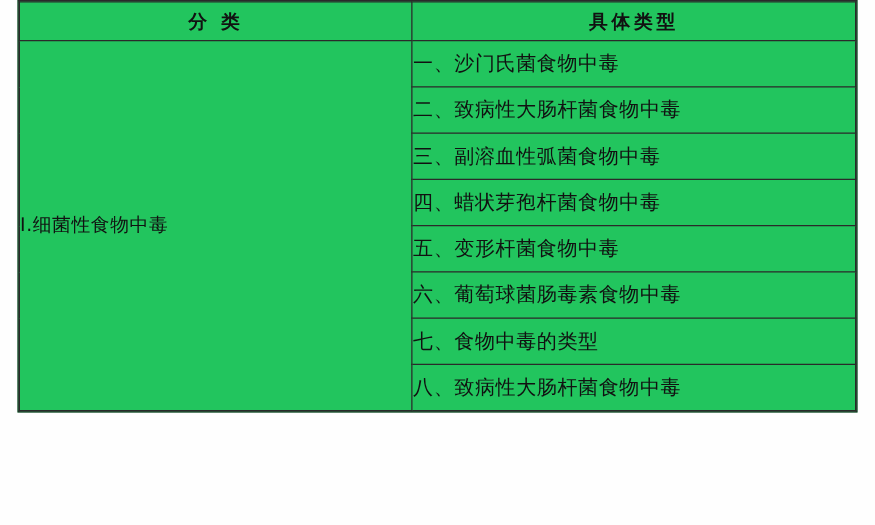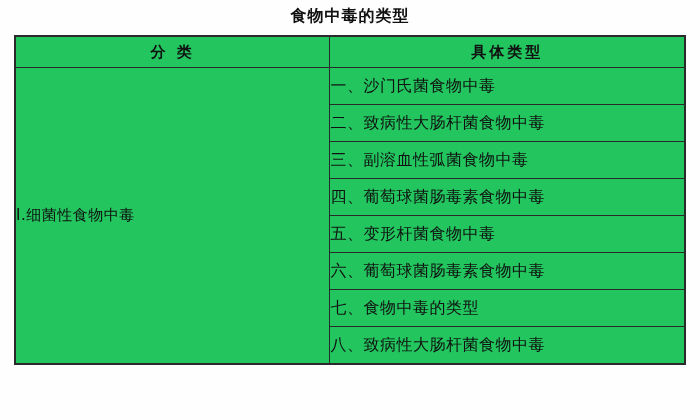--- a/index.html
+++ b/index.html
@@ -71,21 +71,20 @@
     white-space: nowrap;
   }
   col.col-cat { width: 47%; }
   col.col-item { width: 53%; }
 </style>
 </head>
 <body>
 
 <div class="page">
 
-  <div class="doc-title">食物中毒的类型</div>
 
   <div class="table-wrap">
     <table class="type-table">
       <colgroup>
         <col class="col-cat">
         <col class="col-item">
       </colgroup>
       <thead>
         <tr>
           <th class="head-cell">分  类</th>
@@ -97,21 +96,21 @@
           <td class="cat-cell" rowspan="8">Ⅰ.细菌性食物中毒</td>
           <td class="item-cell">一、沙门氏菌食物中毒</td>
         </tr>
         <tr>
           <td class="item-cell">二、致病性大肠杆菌食物中毒</td>
         </tr>
         <tr>
           <td class="item-cell">三、副溶血性弧菌食物中毒</td>
         </tr>
         <tr>
-          <td class="item-cell">四、葡萄球菌肠毒素食物中毒</td>
+          <td class="item-cell">四、蜡状芽孢杆菌食物中毒</td>
         </tr>
         <tr>
           <td class="item-cell">五、变形杆菌食物中毒</td>
         </tr>
         <tr>
           <td class="item-cell">六、葡萄球菌肠毒素食物中毒</td>
         </tr>
         <tr>
           <td class="item-cell">七、食物中毒的类型</td>
         </tr>

